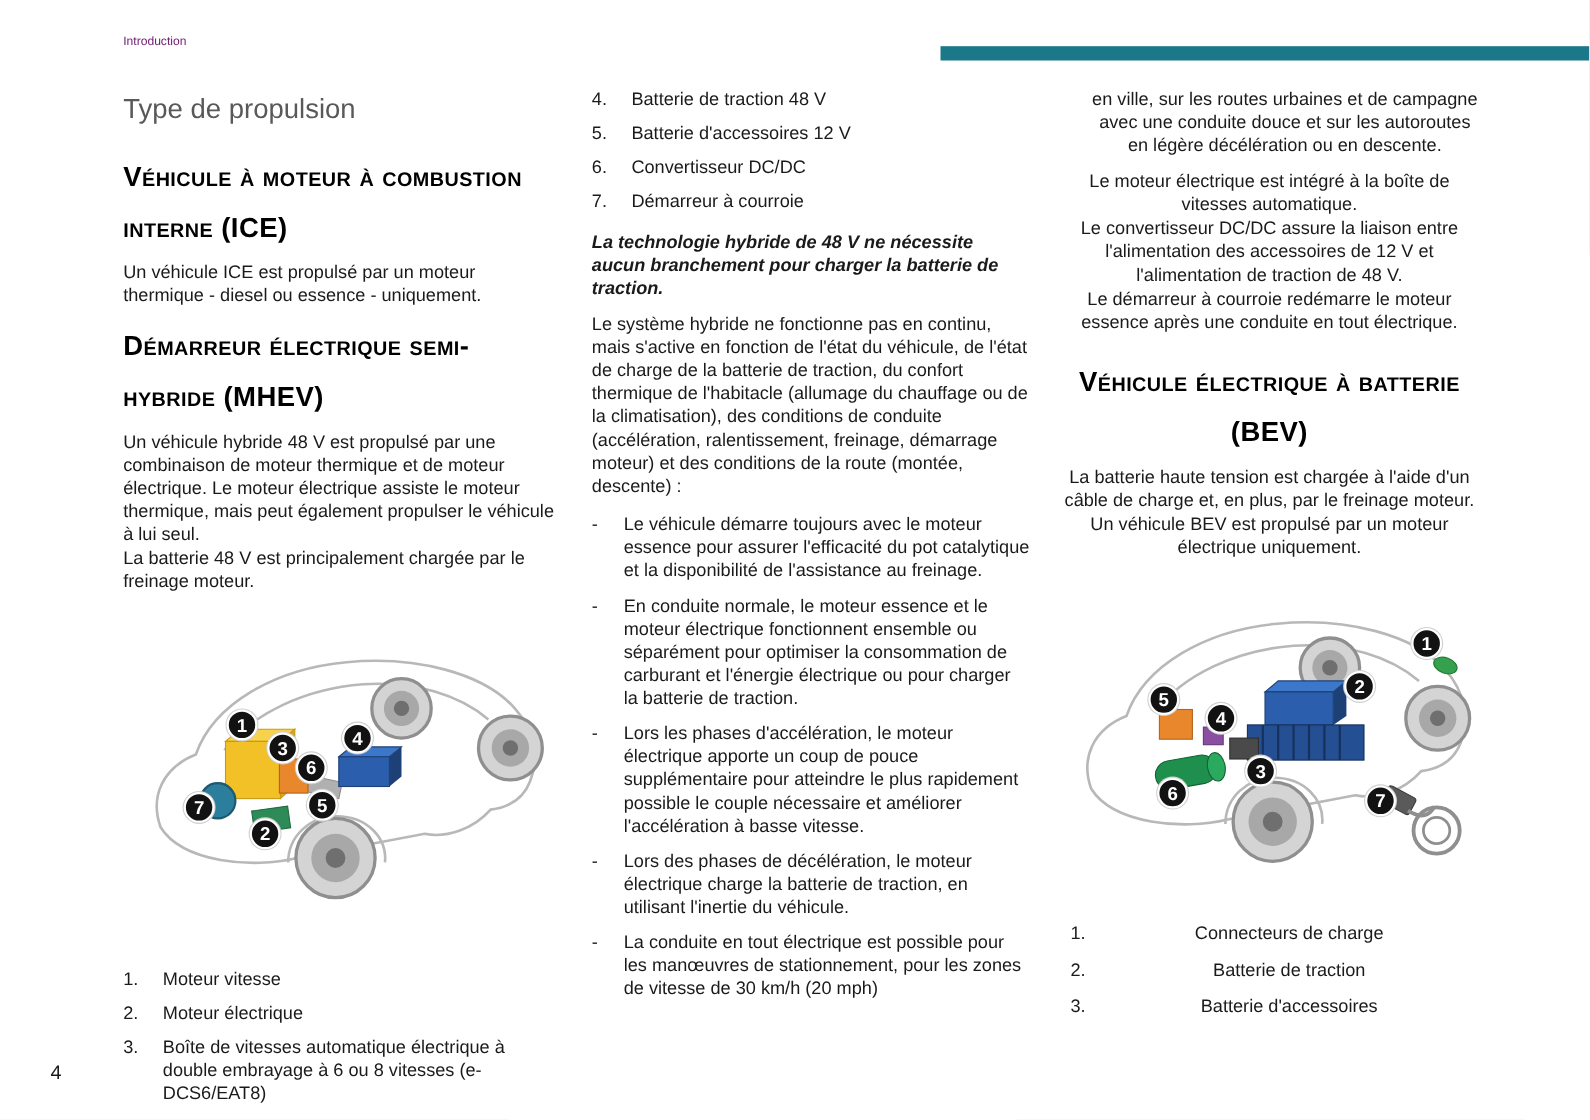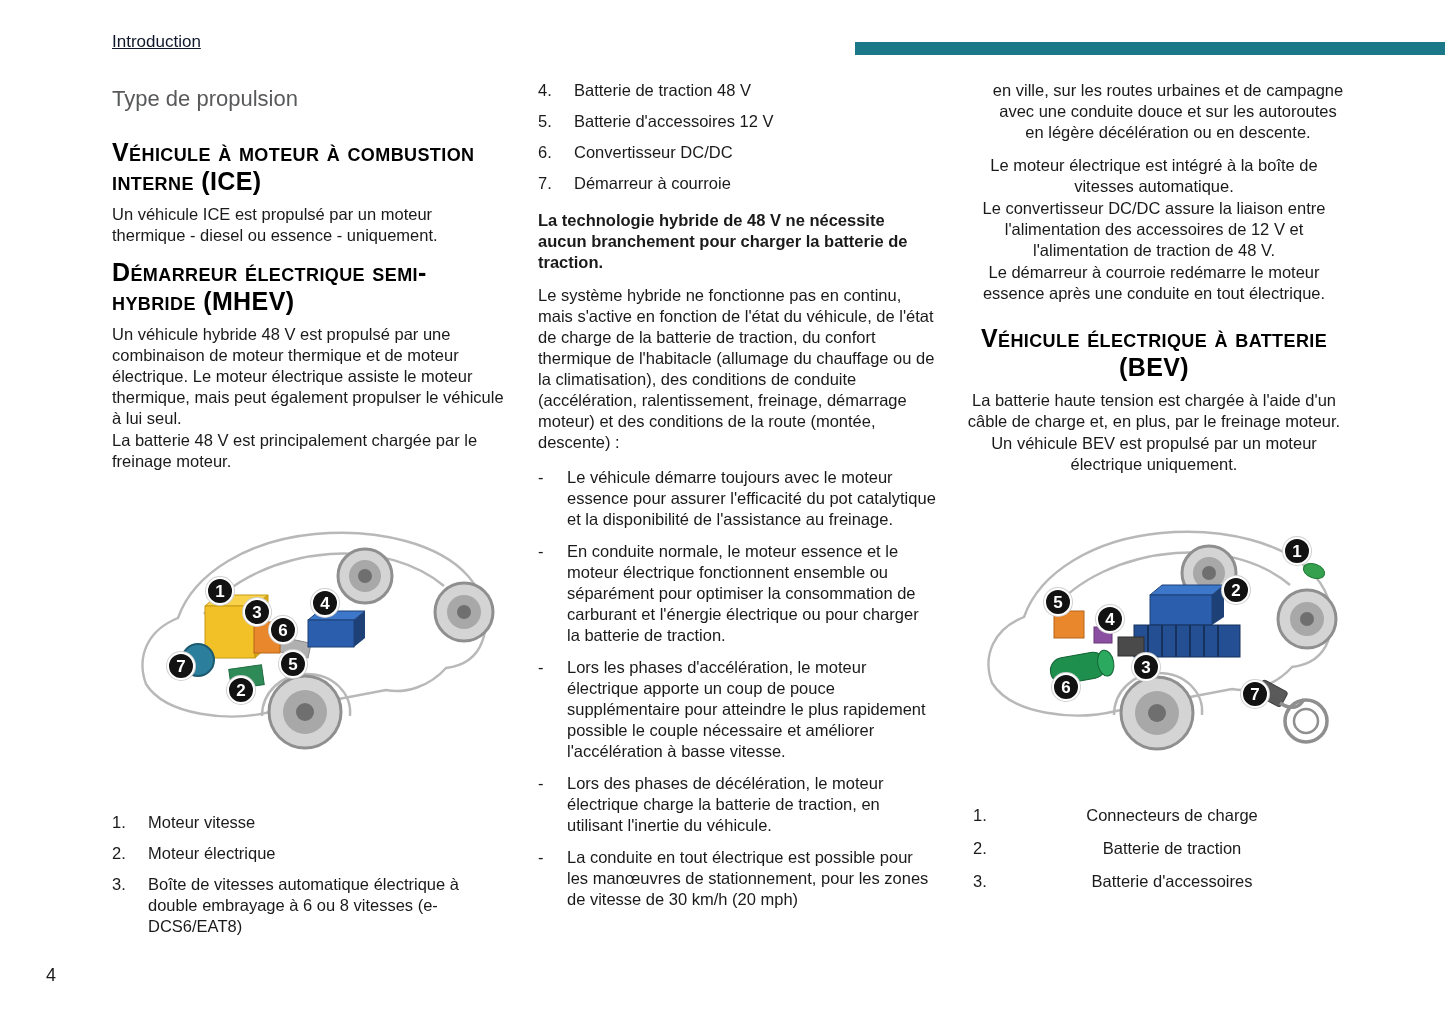--- a/index.html
+++ b/index.html
@@ -3,42 +3,42 @@
 <meta charset="utf-8">
 <style>
   * { margin:0; padding:0; box-sizing:border-box; }
   html,body { background:#e9e9e9; }
   .page {
     position:relative; width:1445px; height:1018px; background:#ffffff;
     font-family:"Liberation Sans", sans-serif; color:#1a1a1a; overflow:hidden;
     margin:0 auto;
   }
   .breadcrumb {
-    position:absolute; left:112px; top:32px; font-size:17px; color:#0f172a;text-decoration:underline;
+    position:absolute; left:112px; top:32px; font-size:11px; color:#701a75;
   }
   .accent-bar {
     position:absolute; left:855px; top:42px; width:590px; height:13px; background:#1a7889;
   }
   .col { position:absolute; top:80px; font-size:16.5px; line-height:21px; }
   .col1 { left:112px; width:398px; }
   .col2 { left:538px; width:398px; }
   .col3 { left:962px; width:384px;text-align:center; }
 
   h1.doc-title {
-    font-size:22px; line-height:38px; font-weight:400; color:#58595b; margin:0 0 20px 0;
+    font-size:25px; line-height:38px; font-weight:400; color:#58595b; margin:0 0 20px 0;
   }
   h2.section-heading {
-    font-size:25px; line-height:29px; font-weight:700; color:#000;
+    font-size:25px; line-height:46px; font-weight:700; color:#000;
     font-variant:small-caps; letter-spacing:.4px; margin:0 0 8px 0;
   }
   .para { margin:0; }
   .para + .para { margin-top:1px; }
   .gap-after { margin-bottom:12px; }
   .gap-small { margin-bottom:12px; }
-  .bold { font-weight:700; }
+  .bold { font-weight:700;font-style:italic; }
   .indent { margin-left:28px; }
 
   .legend-row { display:grid; grid-template-columns:36px 1fr; margin-bottom:10px; }
   .legend-row .n { }
   .dash-row { display:grid; grid-template-columns:29px 1fr; margin-bottom:11px; }
 
   .diagram {
     position:relative; width:100%;
   }
   .diagram-mhev { height:312px; margin:16px 0 12px 0; }

